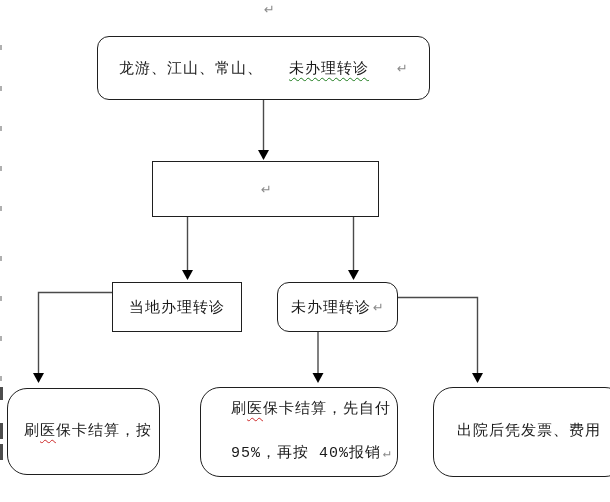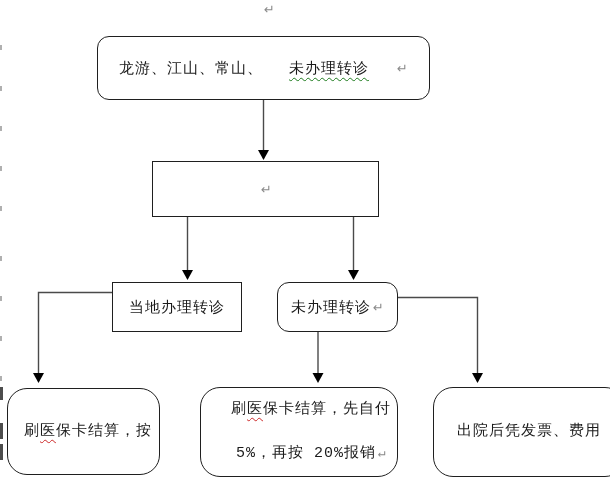--- a/index.html
+++ b/index.html
@@ -153,21 +153,21 @@
     <div class="line-row">
       <span>刷</span><span class="wavy-red">医</span><span>保卡结算，按</span>
     </div>
   </div>
 
   <div class="fbox rounded twoline" style="left:200px; top:387px; width:198px; height:90px; border-radius:20px;padding-left:24px;">
     <div class="line-row">
       <span>刷</span><span class="wavy-red">医</span><span>保卡结算，先自付</span>
     </div>
     <div class="line-row">
-      <span>5%，再按 20%报销</span><span class="retmark">↵</span>
+      <span>95%，再按 40%报销</span><span class="retmark">↵</span>
     </div>
   </div>
 
   <div class="fbox rounded twoline" style="left:433px; top:387px; width:192px; height:90px; border-radius:20px;">
     <div class="line-row">出院后凭发票、费用</div>
   </div>
 
 </div>
 
 </body></html>

